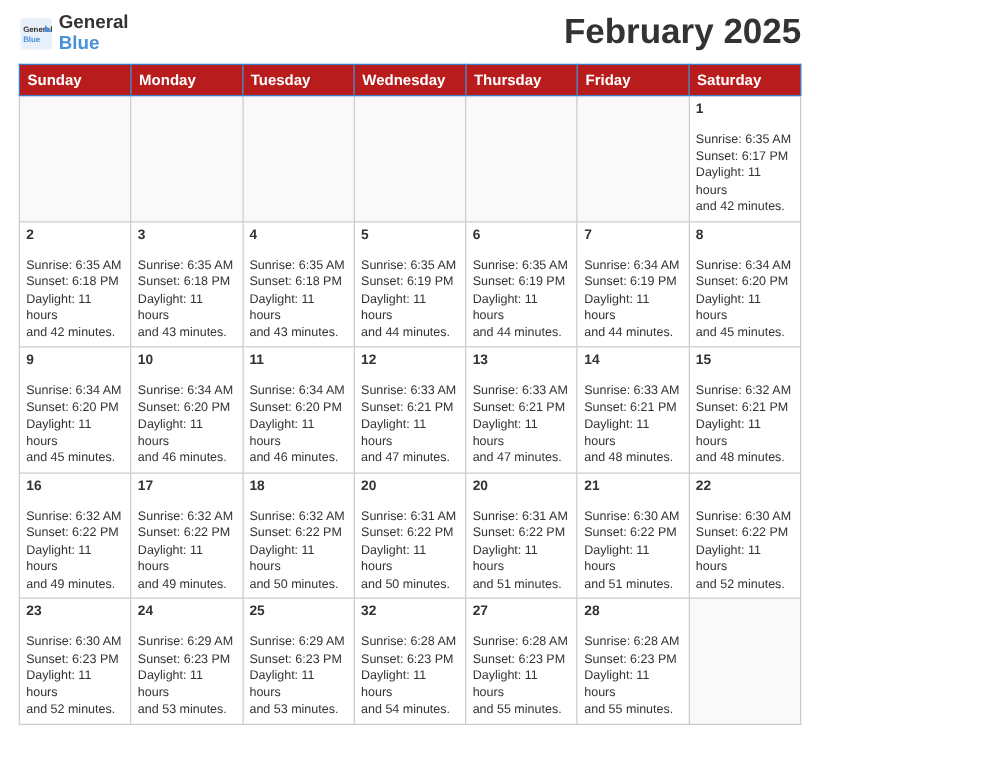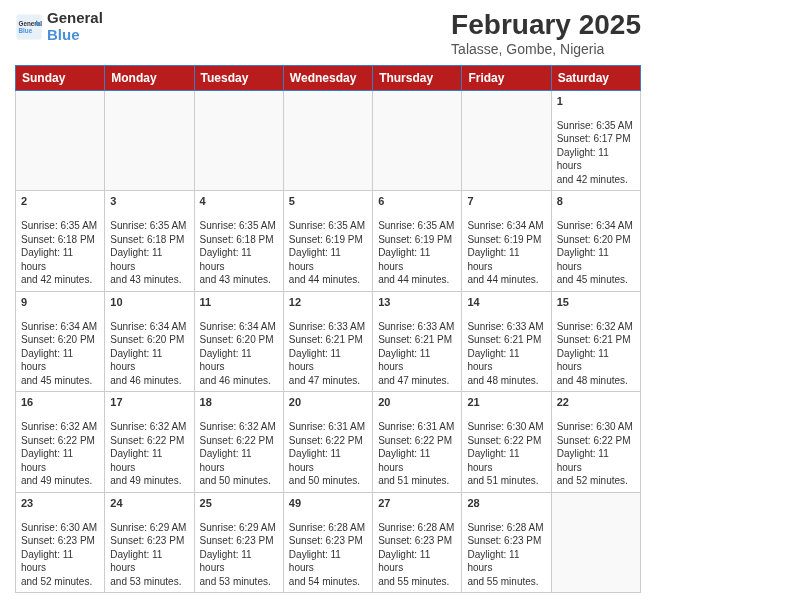--- a/index.html
+++ b/index.html
@@ -30,21 +30,21 @@
       font-size: 15px;
       font-weight: bold;
       color: #333;
       line-height: 1.1;
     }
     .logo-icon {
       width: 28px;
       height: 28px;
     }
     .title-block {
-      text-align: left;
+      text-align: center;
     }
     .main-title {
       font-size: 28px;
       font-weight: bold;
       color: #333;
       line-height: 1.1;
     }
     .subtitle {
       font-size: 14px;
       color: #555;
@@ -102,21 +102,20 @@
       </svg>
       <div>
         <div class="logo-text">
           <div>General</div>
           <div style="color:#4a90d9;">Blue</div>
         </div>
       </div>
     </div>
     <div class="title-block">
       <div class="main-title">February 2025</div>
-      <div class="subtitle">Talasse, Gombe, Nigeria</div>
     </div>
   </div>
 
   <table class="calendar" id="cal-table">
     <thead>
       <tr id="header-row">
           <th>Sunday</th>
           <th>Monday</th>
           <th>Tuesday</th>
           <th>Wednesday</th>
@@ -310,21 +309,21 @@
 and 53 minutes.</div>
           </td>
           <td>
             <span class="day-number">25</span>
             <div class="day-info" style="white-space: pre-line;">Sunrise: 6:29 AM
 Sunset: 6:23 PM
 Daylight: 11 hours
 and 53 minutes.</div>
           </td>
           <td>
-            <span class="day-number">49</span>
+            <span class="day-number">32</span>
             <div class="day-info" style="white-space: pre-line;">Sunrise: 6:28 AM
 Sunset: 6:23 PM
 Daylight: 11 hours
 and 54 minutes.</div>
           </td>
           <td>
             <span class="day-number">27</span>
             <div class="day-info" style="white-space: pre-line;">Sunrise: 6:28 AM
 Sunset: 6:23 PM
 Daylight: 11 hours

